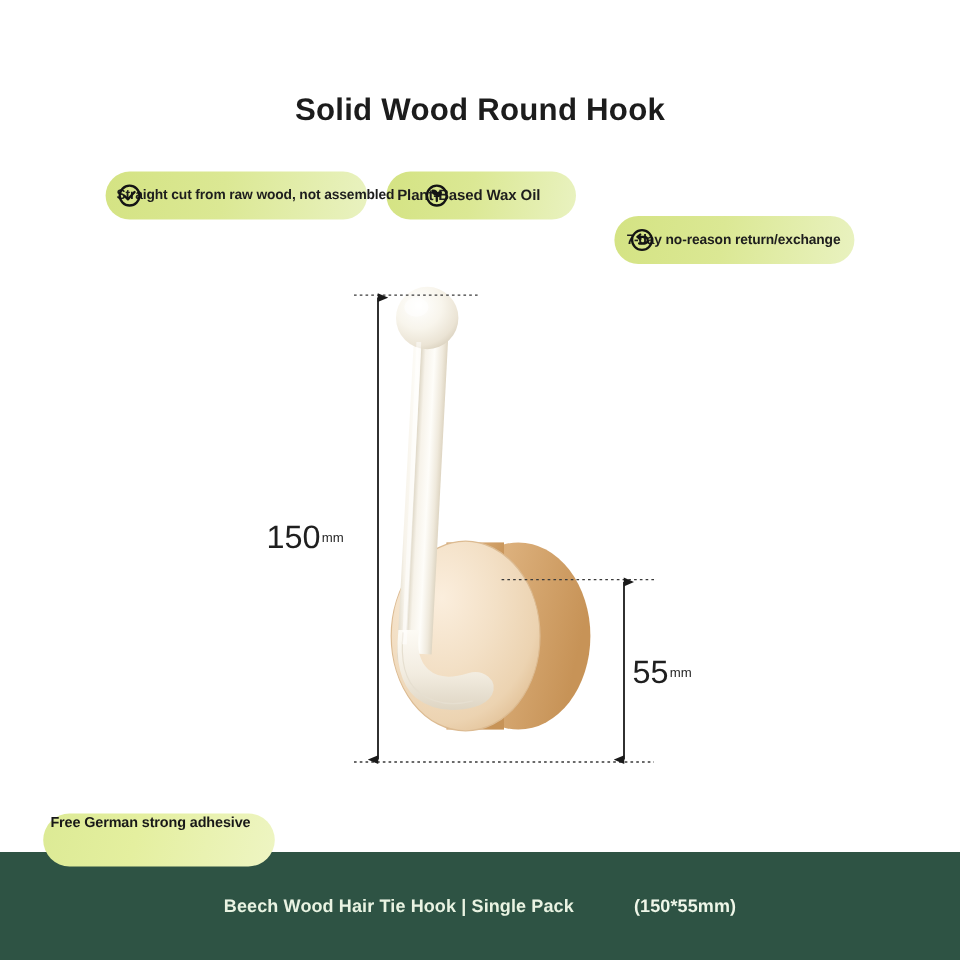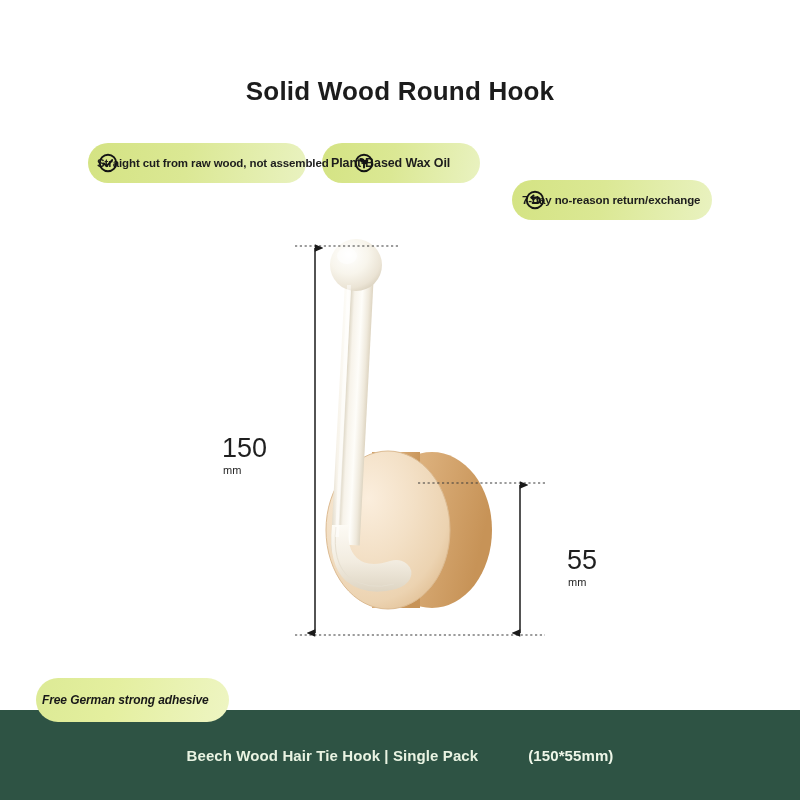--- a/index.html
+++ b/index.html
@@ -50,26 +50,26 @@
   #pill3 .pill-text{margin-left:10px;}
   #pill3 .pill-ico{left:12px;top:9px;}
 
   
   #product{position:absolute;left:250px;top:225px;width:320px;height:430px;}
   #product svg{display:block;}
 
   
   .dim-label{
     position:absolute;color:#1f1f1f;white-space:nowrap;
-    display:flex;align-items:flex-start;flex-direction:column;
+    display:flex;align-items:center;
   }
   .dim-label .num{font-size:27px;font-weight:400;letter-spacing:0px;}
   .dim-label .unit{font-size:11px;font-weight:400;margin-left:1px;}
   #dim-h{left:222px;top:433px;}
-  #dim-w{left:527px;top:545px;margin-left:40px;}
+  #dim-w{left:527px;top:545px;}
 
   
   .footer{
     position:absolute;left:0;top:710px;width:800px;height:90px;
     background:#2e5344;
   }
   .footer-inner{
     position:absolute;left:0;top:0;width:800px;height:90px;
     display:flex;align-items:center;justify-content:center;
   }
@@ -80,23 +80,22 @@
   .footer-size{
     font-size:15px;font-weight:700;color:#eef6e8;letter-spacing:.1px;
     margin-left:50px;white-space:nowrap;
   }
 
   
   #pill-adhesive{
     position:absolute;left:36px;top:678px;width:193px;height:44px;
     border-radius:22px;
     background:linear-gradient(105deg,#dcea95 0%,#e4ef9f 40%,#eef5c3 100%);
-    display:flex;align-items:center;
+    display:flex;
     z-index:5;
-    font-style:italic;
   }
   #pill-adhesive .pill-text{
     font-size:12px;font-weight:700;color:#181818;
     margin-left:6px;white-space:nowrap;letter-spacing:-0.1px;
   }
 </style>
 </head>
 <body>
 
 <div id="stage">

